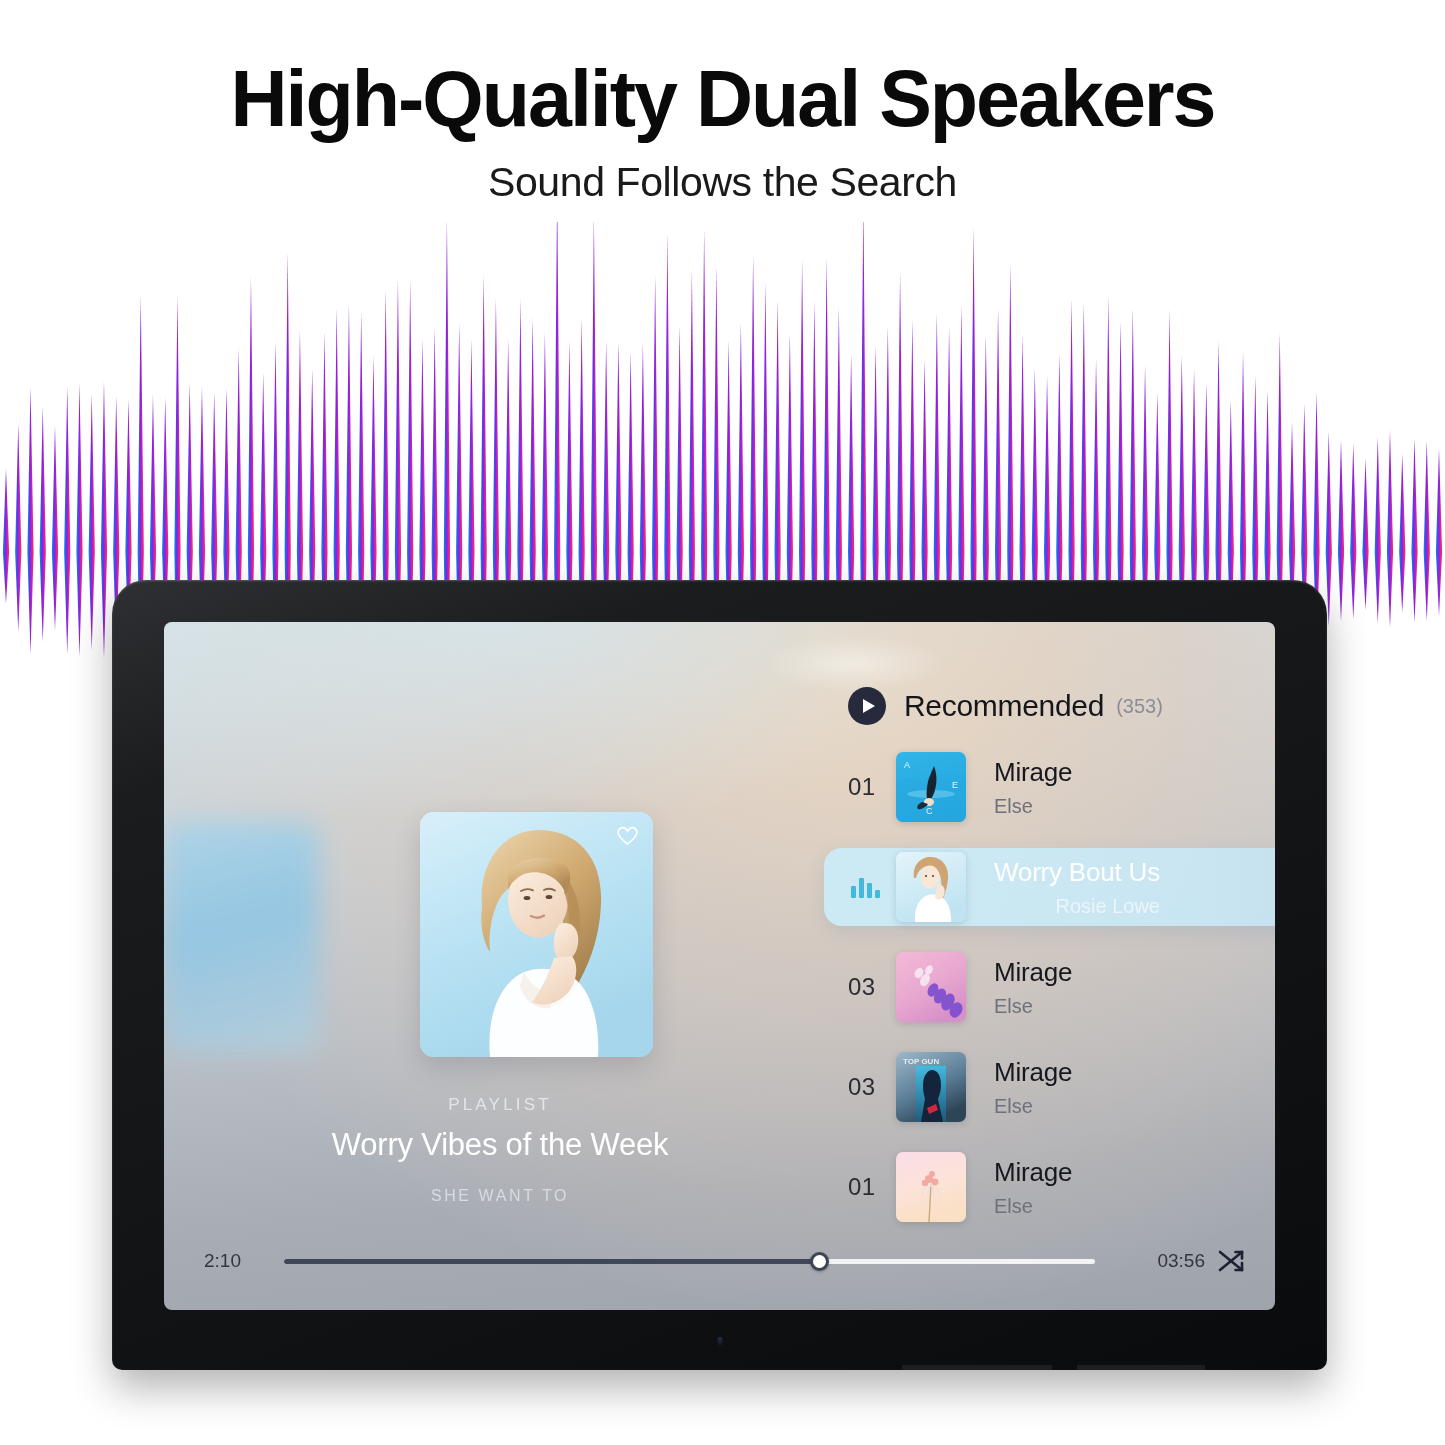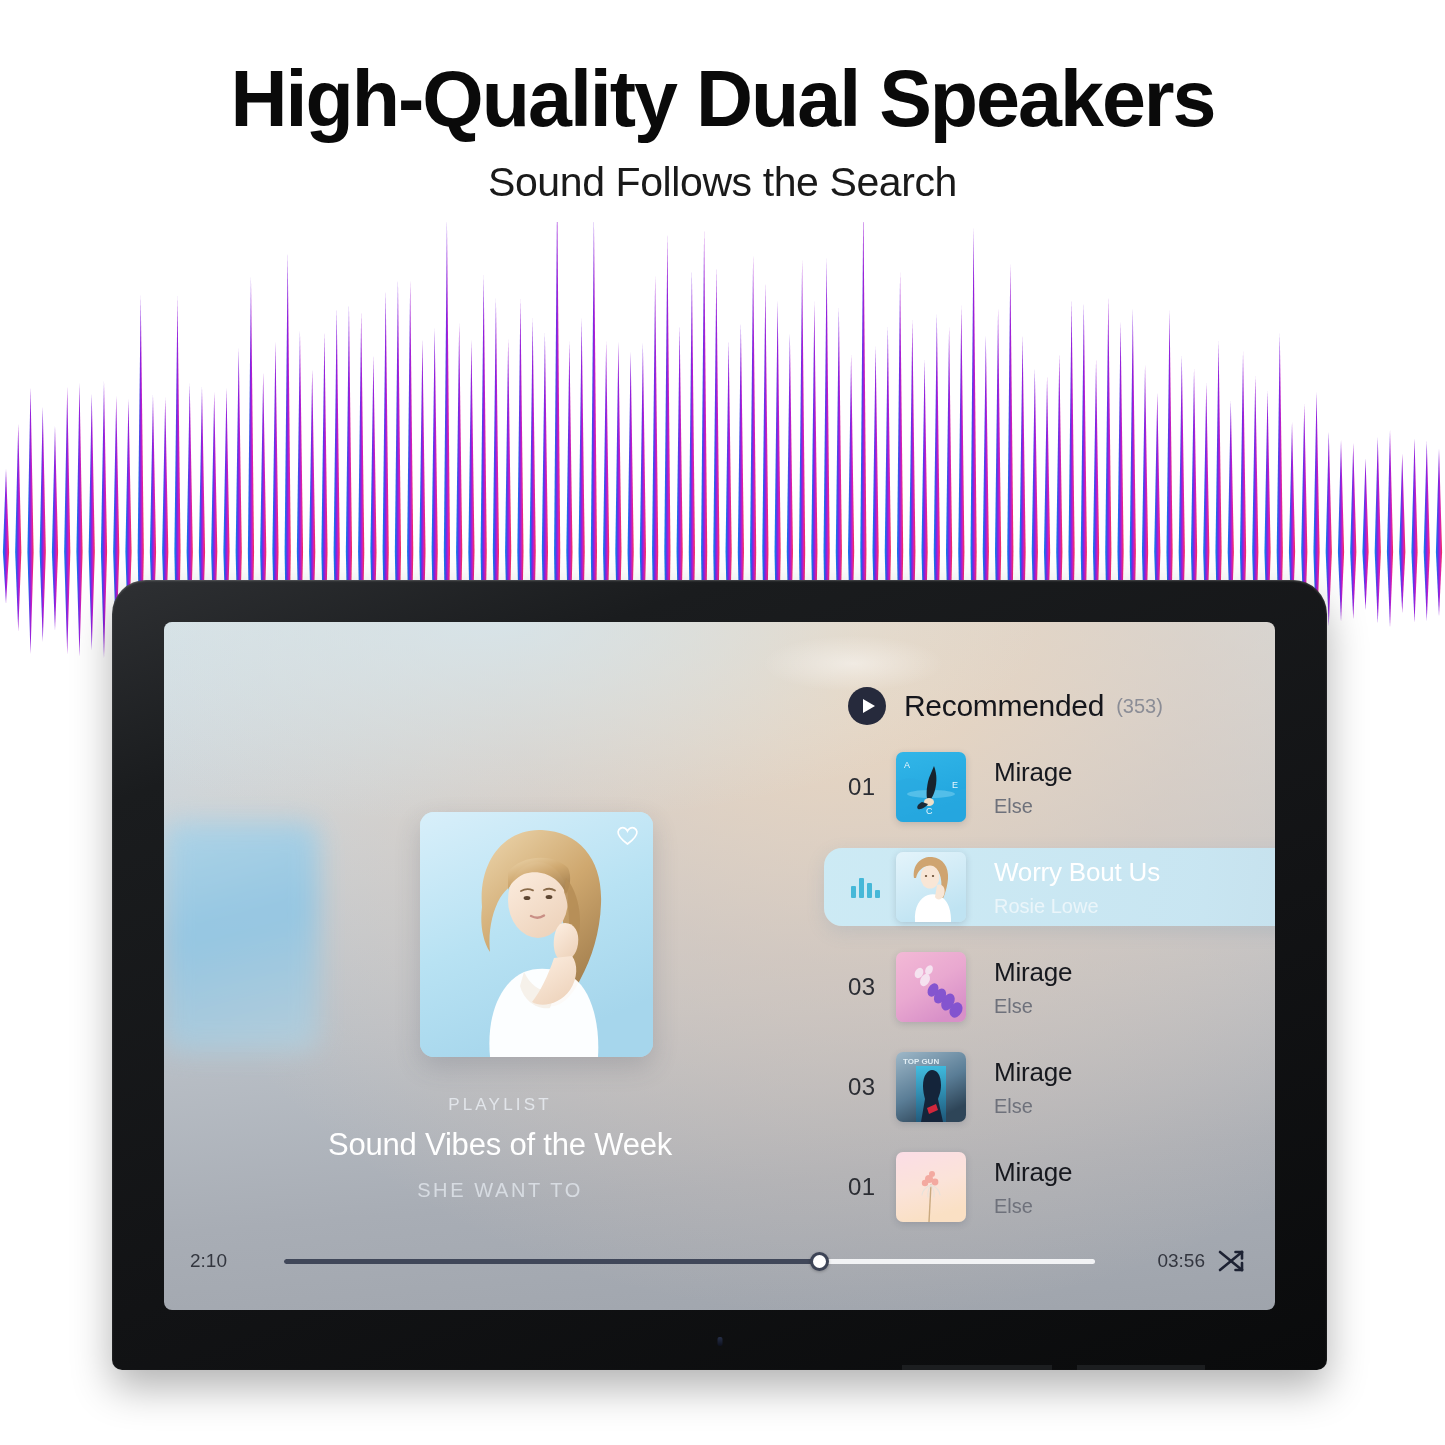--- a/index.html
+++ b/index.html
@@ -100,21 +100,21 @@
     width:233px; height:245px;
     border-radius:14px; overflow:hidden;
     background:linear-gradient(170deg,#c9e9f6 0%,#b6e0f2 40%,#a9d8ee 100%);
     box-shadow:0 10px 26px rgba(60,70,90,0.20);
   }
   .hero-photo { position:absolute; inset:0; }
   .heart-icon { position:absolute; right:14px; top:13px; width:23px; height:21px; }
   .hero-meta { position:absolute; left:0; top:283px; width:480px; text-align:center; }
   .hero-kicker { font-size:17px; color:#e9edf2; letter-spacing:3.2px; opacity:.85; }
   .hero-title { margin-top:12px; font-size:31px; color:#ffffff; letter-spacing:-0.2px; }
-  .hero-sub { margin-top:16px; font-size:20px; color:#e2e7ed; letter-spacing:2.6px; opacity:.80; }
+  .hero-sub { margin-top:24px; font-size:16px; color:#e2e7ed; letter-spacing:2.6px; opacity:.80; }
 
   
   .rec { position:absolute; left:660px; top:62px; width:470px; }
   .rec-head { display:flex; align-items:center; height:44px; padding-left:24px; }
   .play-badge {
     width:38px; height:38px; border-radius:50%;
     background:#262a3c; display:flex; align-items:center; justify-content:center; flex:0 0 auto;
   }
   .play-badge svg { margin-left:3px; }
   .rec-title { margin-left:18px; font-size:30px; color:#15161c; letter-spacing:-0.3px; }
@@ -123,41 +123,42 @@
   .tracklist { margin-top:20px; }
   .track {
     position:relative; display:flex; align-items:center;
     height:78px; padding-left:24px; margin-bottom:22px;
     border-radius:18px;
   }
   .track.active {
     background:linear-gradient(90deg, rgba(204,235,246,0.97) 0%, rgba(200,231,244,0.95) 70%, rgba(196,226,240,0.88) 100%);
     width:528px;
     box-shadow:0 6px 18px rgba(100,140,170,0.18);
+    text-align:right;
   }
   .track-num { width:44px; font-size:24px; color:#2b2d33; letter-spacing:.5px; flex:0 0 auto; }
   .eq-icon { width:44px; flex:0 0 auto; display:flex; align-items:flex-end; gap:3px; height:22px; padding-left:3px; }
   .eq-icon i { display:block; width:5px; background:#46b8d8; border-radius:1px; }
   .eq-icon i:nth-child(1){ height:12px; }
   .eq-icon i:nth-child(2){ height:20px; }
   .eq-icon i:nth-child(3){ height:15px; }
   .eq-icon i:nth-child(4){ height:8px; }
   .art { width:70px; height:70px; border-radius:7px; overflow:hidden; flex:0 0 auto; margin-left:4px;
          box-shadow:0 2px 7px rgba(40,50,70,0.18); }
   .art svg { display:block; }
   .track-text { margin-left:28px; }
   .track-name { font-size:26px; color:#16181e; letter-spacing:-0.2px; }
   .track-artist { margin-top:7px; font-size:20px; color:#6e717b; }
   .track.active .track-name { color:#ffffff; }
   .track.active .track-artist { color:#eef7fb; opacity:.92; }
 
   
   .player { position:absolute; left:0; bottom:26px; width:1111px; height:46px; display:flex; align-items:center; }
   .time { font-size:19px; color:#33363f; width:86px; text-align:right; flex:0 0 auto; }
-  .time.left { text-align:left; padding-left:26px; width:96px; }
+  .time.left { text-align:left; padding-left:40px; width:96px; }
   .progress { position:relative; flex:1 1 auto; height:5px; margin:0 24px; border-radius:3px; background:#f2f3f5; }
   .progress-fill { position:absolute; left:0; top:0; height:5px; border-radius:3px; background:#404759; }
   .progress-thumb {
     position:absolute; top:50%; width:19px; height:19px; margin-top:-9.5px; margin-left:-9.5px;
     border-radius:50%; background:#ffffff; border:3px solid #3d4456;
     box-shadow:0 1px 3px rgba(0,0,0,0.25);
   }
   .shuffle-icon { width:36px; height:36px; margin-right:26px; margin-left:8px; flex:0 0 auto; }
 </style>
 </head>
@@ -363,21 +364,21 @@
           </svg>
           <span class="heart-icon">
             <svg viewBox="0 0 23 21" width="23" height="21" fill="none" stroke="#ffffff" stroke-width="1.7">
               <path d="M11.5 19 C4 13.4 1.6 9.9 2.1 6.6 C2.6 3.4 6.2 1.6 8.9 3.3 C10.2 4.1 11 5.3 11.5 6.2 C12 5.3 12.8 4.1 14.1 3.3 C16.8 1.6 20.4 3.4 20.9 6.6 C21.4 9.9 19 13.4 11.5 19 Z"></path>
             </svg>
           </span>
         </div>
 
         <div class="hero-meta">
           <div class="hero-kicker">PLAYLIST</div>
-          <div class="hero-title">Sound Vibes of the Week</div>
+          <div class="hero-title">Worry Vibes of the Week</div>
           <div class="hero-sub">SHE WANT TO</div>
         </div>
       </div>
 
       <div class="rec">
         <div class="rec-head">
           <span class="play-badge">
             <svg viewBox="0 0 14 16" width="14" height="16" fill="#ffffff">
                 <path d="M1 1 L13 8 L1 15 Z"></path>
               </svg>

